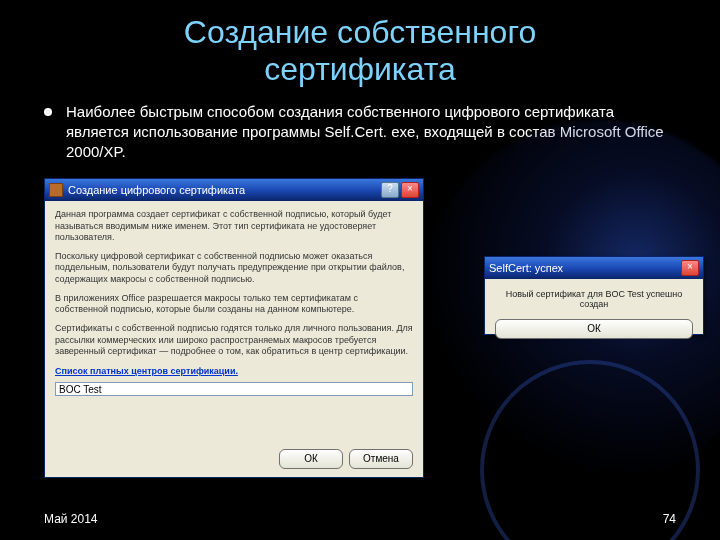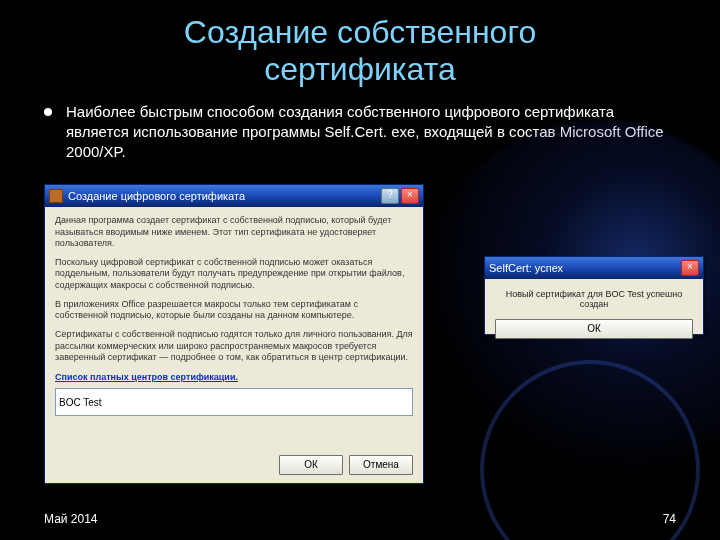--- a/index.html
+++ b/index.html
@@ -58,21 +58,21 @@
   
   .win {
     position: absolute;
     font-family: Tahoma, Arial, sans-serif;
     font-size: 10px;
     color: #000;
     background: #ece9d8;
     border: 1px solid #0a246a;
     box-shadow: 2px 2px 4px rgba(0,0,0,0.5);
   }
-  .win.main { left: 0; top: 8px; width: 380px; height: 300px; }
+  .win.main { left: 0; top: 2px; width: 380px; height: 300px; }
   .titlebar {
     height: 22px;
     background: linear-gradient(to bottom, #3b77dd 0%, #1b49b5 50%, #0a246a 100%);
     color: #fff;
     display: flex;
     align-items: center;
     padding: 0 4px;
     font-size: 11px;
   }
   .titlebar .appicon {
@@ -92,37 +92,37 @@
     font-size: 10px;
     line-height: 12px;
     text-align: center;
   }
   .winbtn.help { background: linear-gradient(#cde 0%, #8ac 100%); border-color:#578; }
   .winbody { padding: 8px 10px; color: #000; }
   .para { font-size: 9px; color: #333; line-height: 1.25; margin-bottom: 8px; filter: blur(0.25px); }
   .link { color: #0033cc; text-decoration: underline; font-size: 9px; display: inline-block; margin-bottom: 6px; font-weight: bold; }
   .field-label { font-size: 9px; color: #222; margin-bottom: 2px; }
   .textinput {
-    width: 100%; height: 28px;
+    width: 100%; height: 14px;
     background: #fff;
     border: 1px solid #7f9db9;
     font-size: 10px;
     padding: 1px 3px;
     color: #000;
   }
   .btnrow {
     position: absolute;
     bottom: 8px; right: 10px;
     display: flex; gap: 6px;
   }
   .btn {
     min-width: 64px; height: 20px;
     background: linear-gradient(#fefefe, #e3e3d5);
     border: 1px solid #707070;
-    border-radius: 1px;
+    border-radius: 6px;
     font-size: 10px;
     font-family: Tahoma, Arial, sans-serif;
     text-align: center;
     line-height: 18px;
     color: #000;
   }
   
   .win.success { right: -28px; top: 80px; width: 220px; height: 79px; }
   .success .winbody { padding: 10px; text-align: center; }
   .success .msg { font-size: 9px; color: #222; margin-bottom: 10px; }

